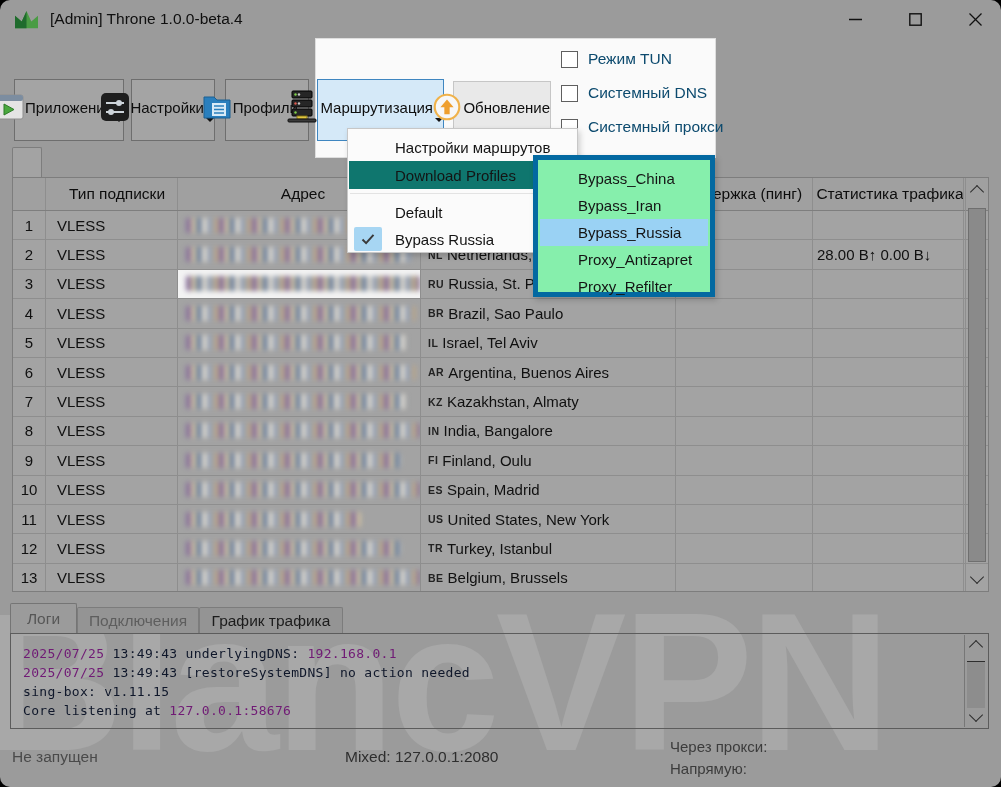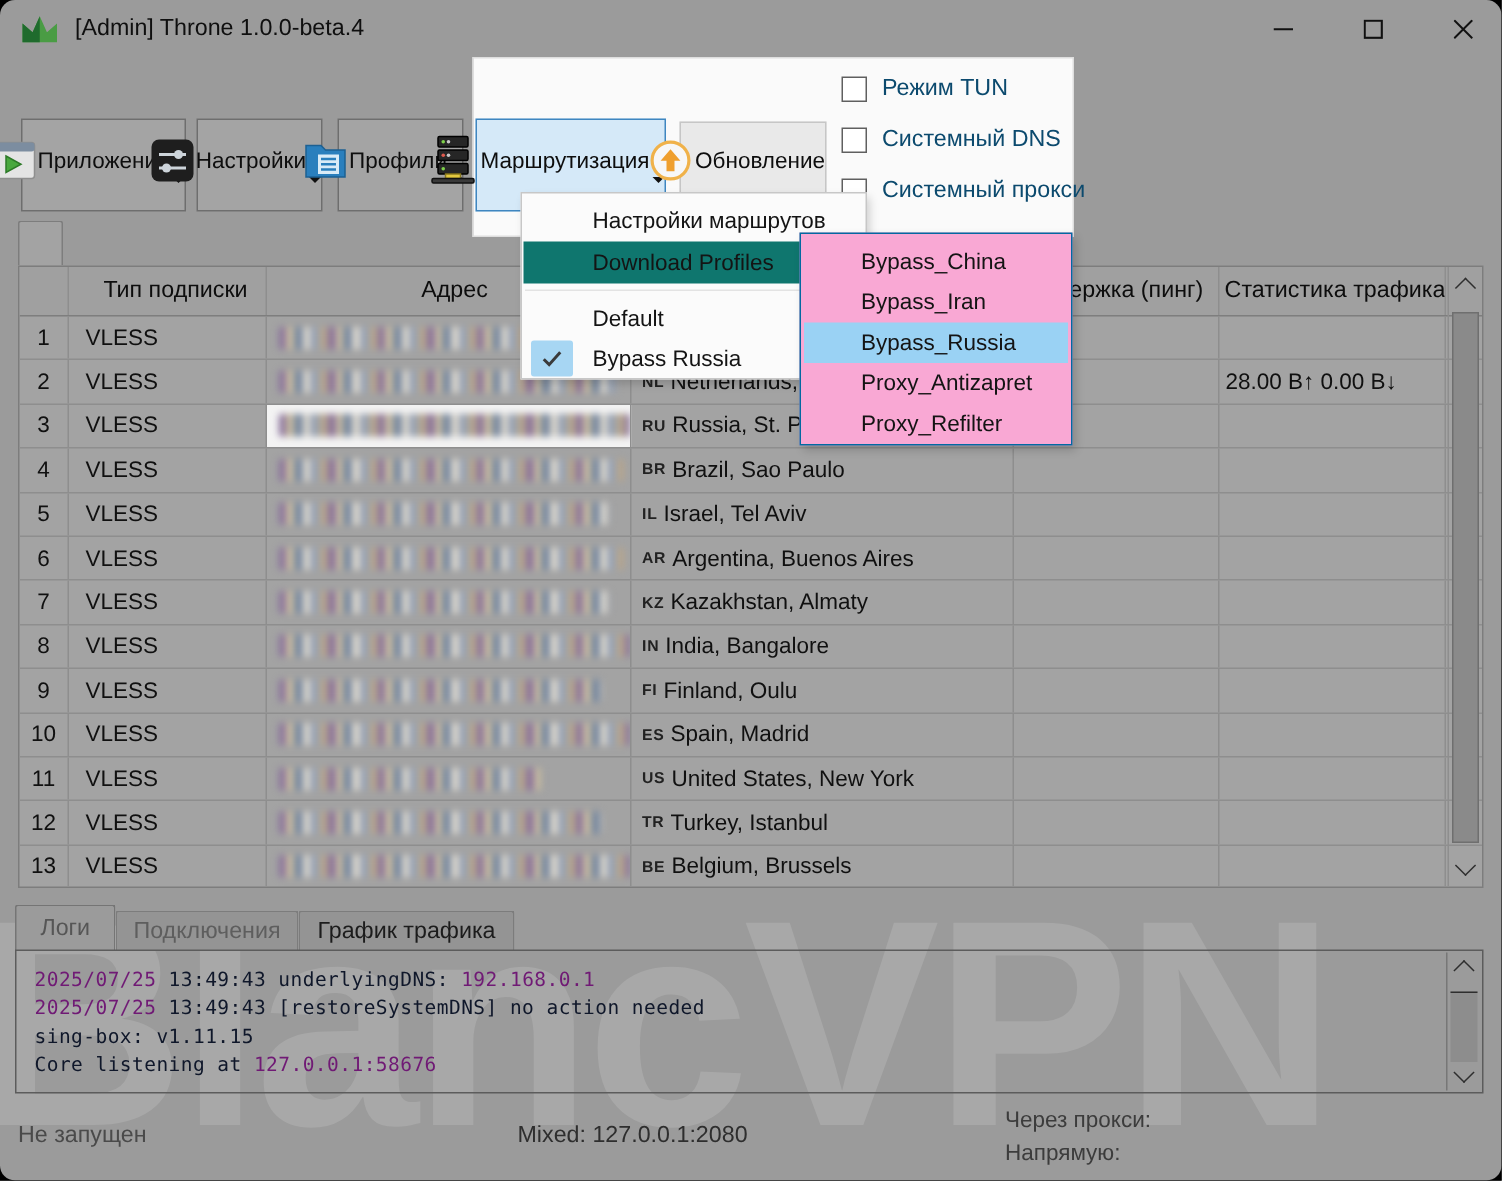--- a/index.html
+++ b/index.html
@@ -41,21 +41,21 @@
   .m-item .txt{margin-left:46px;white-space:nowrap;}
   .m-hl{background:#0f766e;text-align:center;}
   .m-0{top:4px;} .m-1{top:32px;} .m-2{top:69px;} .m-3{top:96px;}
   .m-sep{position:absolute;left:2px;right:2px;top:64px;height:1px;background:#e3e3e3;}
   .caret-r{position:absolute;right:11px;top:9px;width:0;height:0;border-left:6px solid #111;
            border-top:5px solid transparent;border-bottom:5px solid transparent;}
   .check-box{position:absolute;left:5px;top:2px;width:28px;height:24px;background:#a7d6f3;border-radius:2px;
              display:flex;align-items:center;justify-content:center;}
 
   
-  .submenu{position:absolute;left:533px;top:155px;width:182px;height:142px;background:#f9a8d4;border:1px solid #0369a1;
+  .submenu{position:absolute;left:533px;top:155px;width:182px;height:142px;background:#86efac;border:5px solid #0369a1;
            box-sizing:border-box;z-index:7;box-shadow:2px 3px 6px rgba(0,0,0,0.18);text-align:right;}
   .sm-item{position:relative;margin:0 2px;height:27px;display:flex;align-items:center;font-size:15px;color:#141414;}
   .sm-item:first-child{margin-top:5px;}
   .sm-item .txt{margin-left:38px;white-space:nowrap;}
   .sm-hl{background:#9ad2f4;}
 
   
   .group-tab{position:absolute;left:12px;top:147px;width:30px;height:30px;background:#a3a3a3;
              border:1px solid #7d7d7d;border-bottom:none;border-radius:2px 2px 0 0;box-sizing:border-box;}
 

